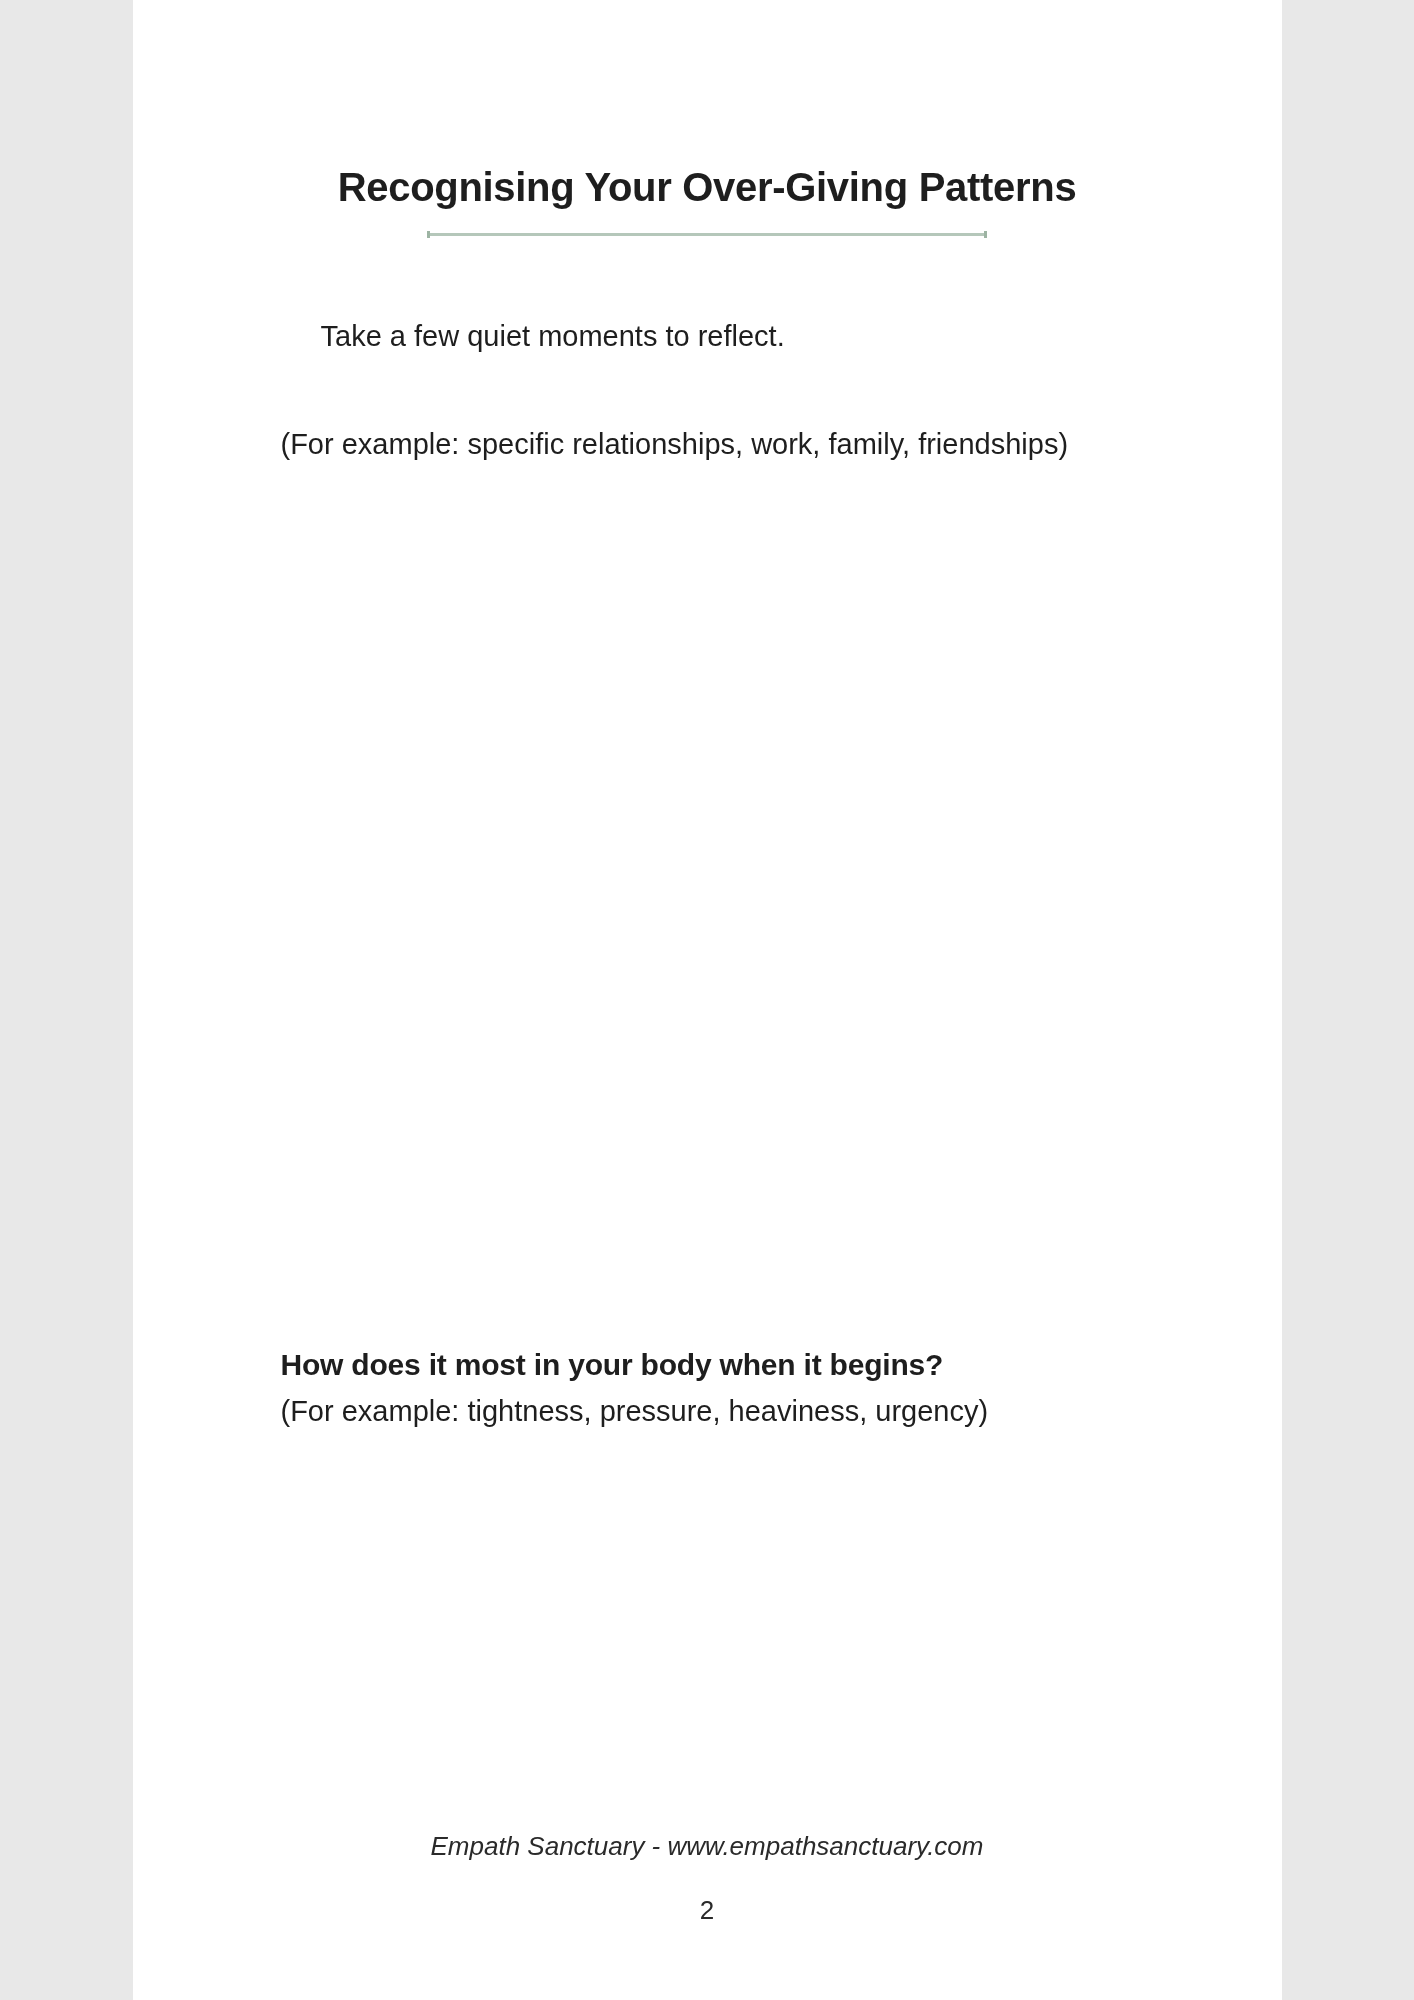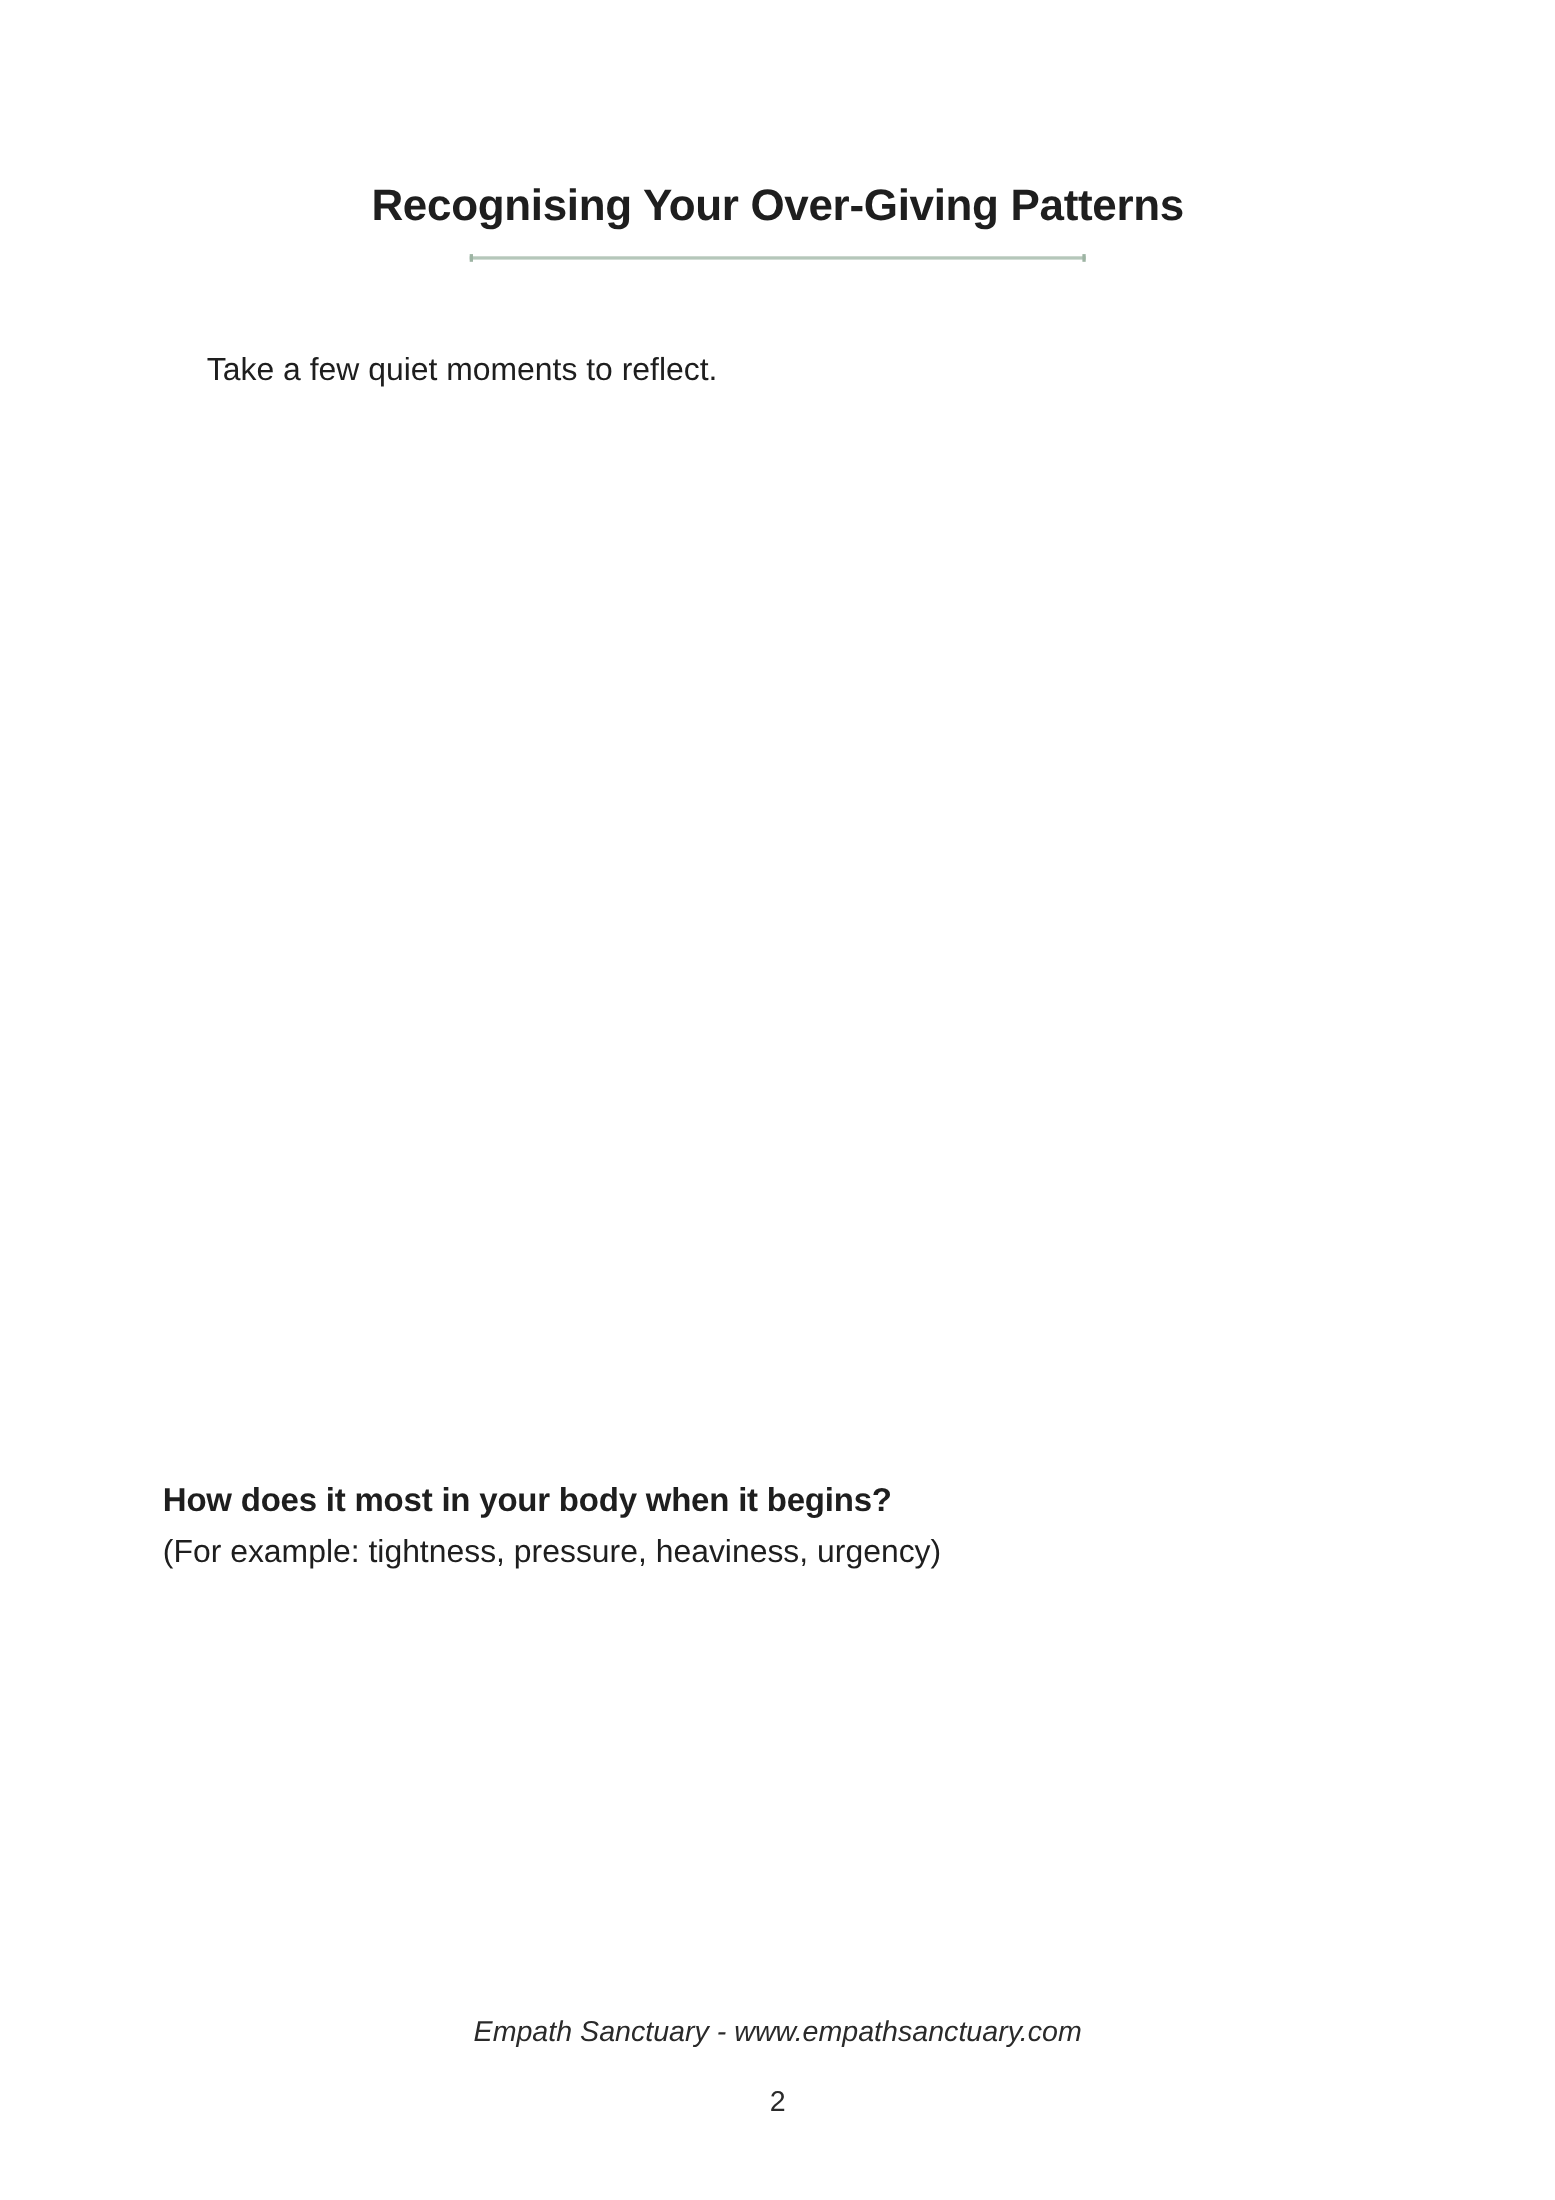--- a/index.html
+++ b/index.html
@@ -2,21 +2,21 @@
 <html style="--color-text: #1e1e1e; --color-divider: #b5c7ba; --color-divider_cap: #9db4a3;"><head>
 <meta charset="utf-8">
 <style>
   html, body {
     margin: 0;
     padding: 0;
     background: #e8e8e8;
   }
   .page {
     position: relative;
-    width: 1414px;
+    width: 1149px;
     height: 2000px;
     margin: 0 auto;
     background: #ffffff;
     font-family: "Liberation Sans", "DejaVu Sans", sans-serif;
     color: var(--color-text, #1e1e1e);
     overflow: hidden;
   }
   .page-title {
     position: absolute;
     top: 138px;
@@ -105,20 +105,21 @@
 
 <div class="page">
 
   <h1 class="page-title">Recognising Your Over-Giving Patterns</h1>
 
   <div class="title-divider"></div>
 
   <p class="intro-text">Take a few quiet moments to reflect.</p>
 
   <div class="section section-1">
+    <p class="example-text">(For example: specific relationships, work, family, friendships)</p>
   </div>
 
 
   <div class="section section-3">
     <p class="question-text">How does it most in your body when it begins?</p>
     <p class="example-text">(For example: tightness, pressure, heaviness, urgency)</p>
   </div>
 
   <div class="footer-text">Empath Sanctuary - www.empathsanctuary.com</div>
 

